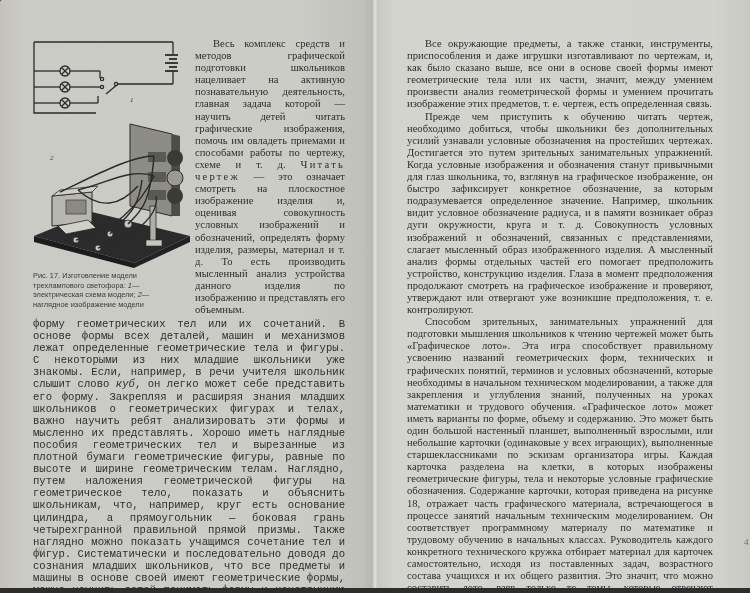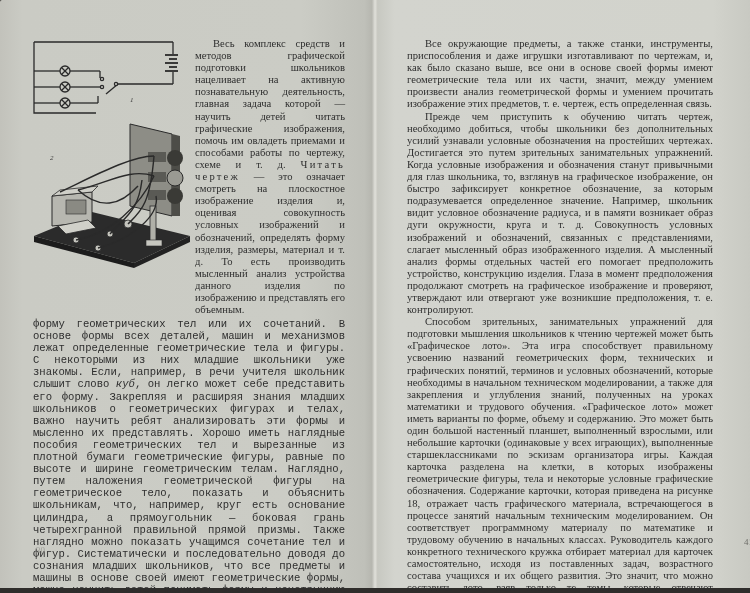--- a/index.html
+++ b/index.html
@@ -137,20 +137,25 @@
       <path d="M48,74 C80,66 100,52 124,60"></path>
       <path d="M48,74 C70,94 90,90 108,70"></path>
       <path d="M46,124 C80,118 110,90 124,60"></path>
       <path d="M68,132 C100,124 130,100 126,80"></path>
       <path d="M80,118 C96,100 108,96 112,64"></path>
       <path d="M98,108 C110,96 120,90 124,40"></path>
     </g>
     <text x="20" y="44" font-size="7" font-style="italic" fill="#3a3a3a">2</text>
   </svg>
 
+  <div class="caption">
+    <span>Рис. 17. Изготовление модели трехлампового светофора:</span>
+    <i>1</i><span>— электрическая схема модели;</span>
+    <i>2</i><span>— наглядное изображение модели</span>
+  </div>
 
   <div class="text left-col">
     <p><span>Весь комплекс средств и методов графической подготовки школьников нацеливает на активную познавательную деятельность, главная задача которой — научить детей читать графические изображения, помочь им овладеть приемами и способами работы по чертежу, схеме и т. д.</span> <span class="spaced">Читать чертеж</span> <span>— это означает смотреть на плоскостное изображение изделия и, оценивая совокупность условных изображений и обозначений, определять форму изделия, размеры, материал и т. д. То есть производить мысленный анализ устройства данного изделия по изображению и представлять его объемным.</span></p>
   </div>
 
   <div class="text left-full">
     <p class="noindent"><span>форму геометрических тел или их сочетаний. В основе формы всех деталей, машин и механизмов лежат определенные геометрические тела и фигуры. С некоторыми из них младшие школьники уже знакомы. Если, например, в речи учителя школьник слышит слово</span> <i>куб</i><span>, он легко может себе представить его форму. Закрепляя и расширяя знания младших школьников о геометрических фигурах и телах, важно научить ребят анализировать эти формы и мысленно их представлять. Хорошо иметь наглядные пособия геометрических тел и вырезанные из плотной бумаги геометрические фигуры, равные по высоте и ширине геометрическим телам. Наглядно, путем наложения геометрической фигуры на геометрическое тело, показать и объяснить школьникам, что, например, круг есть основание цилиндра, а прямоугольник — боковая грань четырехгранной правильной прямой призмы. Также наглядно можно показать учащимся сочетание тел и фигур. Систематически и последовательно доводя до сознания младших школьников, что все предметы и машины в основе своей имеют геометрические формы, можно научить детей понимать форму и конструкцию предметов и технических объектов, а также мысленно расчленять предметы на геометрические тела, т. е. проводить</span> <span class="spaced">анализ</span> <span>формы и конструкции.</span></p>
   </div>
 
   <div class="pagenum left">30</div>

